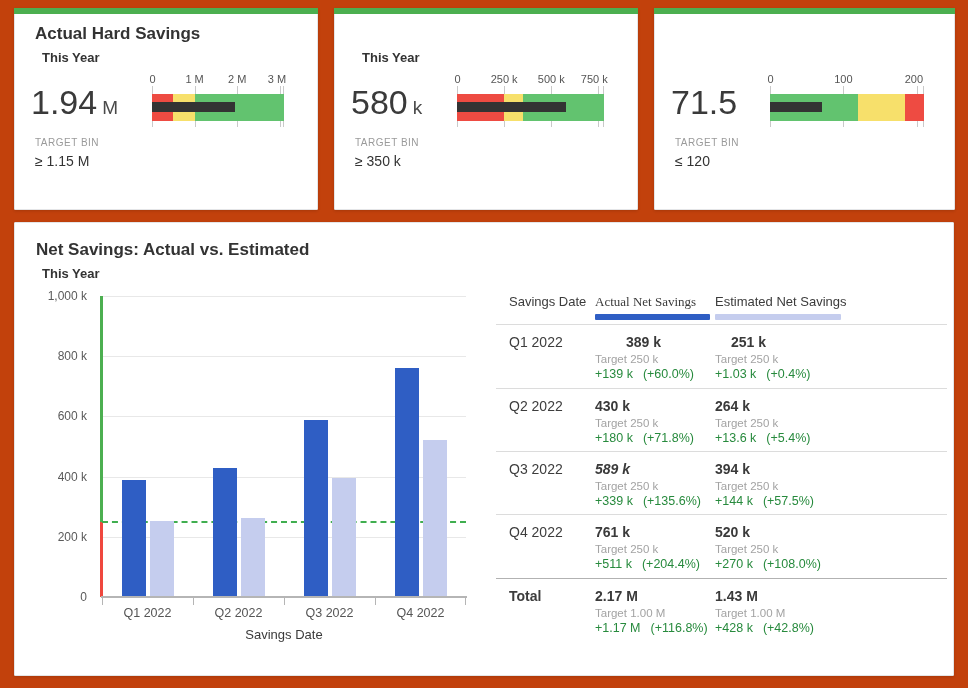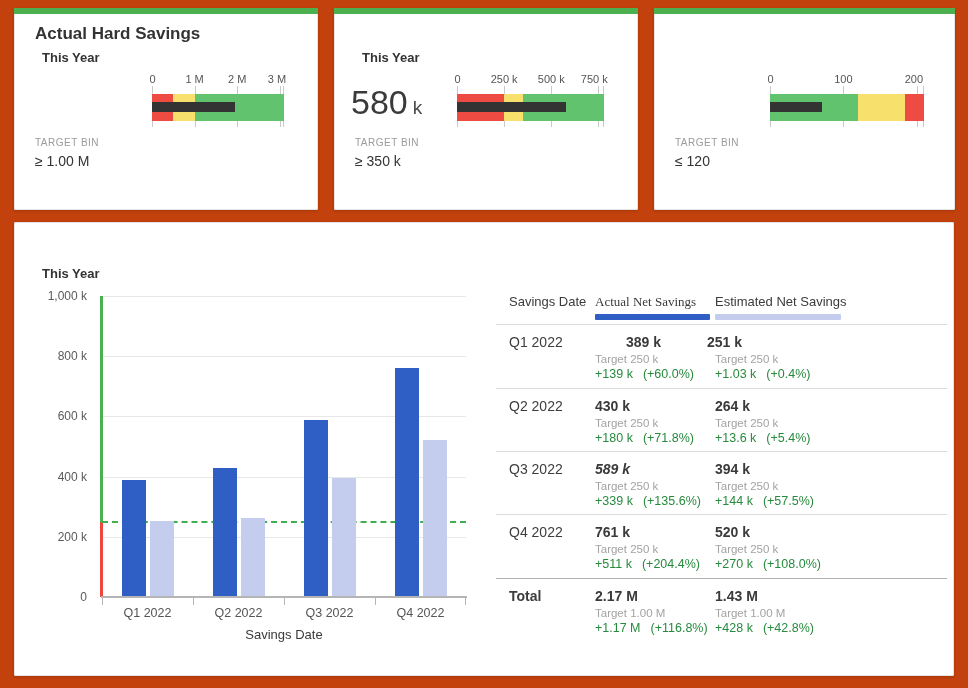--- a/index.html
+++ b/index.html
@@ -52,37 +52,40 @@
 </style>
 </head>
 <body>
 
 <div class="page">
 
   <div class="card kpi" id="kpi1">
     <div class="strip" style="background: rgb(76, 175, 80);"></div>
     <div class="kpi-title">Actual Hard Savings</div>
     <div class="kpi-sub">This Year</div>
+    <div class="kpi-value">
+      <span>1.94</span><span class="unit">M</span>
+    </div>
     <div class="bullet">
         <div class="bullet-tick" style="left: 0px;"></div>
         <div class="bullet-tick-label" style="left: 0px; transform: translateX(-40%);">0</div>
         <div class="bullet-tick" style="left: 42.5806px;"></div>
         <div class="bullet-tick-label" style="left: 42.5806px;">1 M</div>
         <div class="bullet-tick" style="left: 85.1613px;"></div>
         <div class="bullet-tick-label" style="left: 85.1613px;">2 M</div>
         <div class="bullet-tick" style="left: 127.742px;"></div>
         <div class="bullet-tick-label" style="left: 127.742px; transform: translateX(-65%);">3 M</div>
         <div class="bullet-tick" style="left: 131px;"></div>
         <div class="bullet-band" style="left: 0px; width: 21.2903px; background: rgb(238, 75, 66);"></div>
         <div class="bullet-band" style="left: 21.2903px; width: 21.2903px; background: rgb(247, 224, 107);"></div>
         <div class="bullet-band" style="left: 42.5806px; width: 89.4194px; background: rgb(98, 195, 111);"></div>
         <div class="bullet-measure" style="width: 82.6065px; background: rgb(51, 51, 51);"></div>
       </div>
     <div class="kpi-target-label">TARGET BIN</div>
-    <div class="kpi-target-value">≥ 1.00 M</div>
+    <div class="kpi-target-value">≥ 1.15 M</div>
   </div>
 
   <div class="card kpi" id="kpi2">
     <div class="strip" style="background: rgb(76, 175, 80);"></div>
     <div class="kpi-sub">This Year</div>
     <div class="kpi-value">
       <span>580</span><span class="unit">k</span>
     </div>
     <div class="bullet">
         <div class="bullet-tick" style="left: 0px;"></div>
@@ -98,38 +101,42 @@
         <div class="bullet-band" style="left: 47.1154px; width: 18.8462px; background: rgb(247, 224, 107);"></div>
         <div class="bullet-band" style="left: 65.9615px; width: 81.0385px; background: rgb(98, 195, 111);"></div>
         <div class="bullet-measure" style="width: 109.308px; background: rgb(51, 51, 51);"></div>
       </div>
     <div class="kpi-target-label">TARGET BIN</div>
     <div class="kpi-target-value">≥ 350 k</div>
   </div>
 
   <div class="card kpi" id="kpi3">
     <div class="strip" style="background: rgb(76, 175, 80);"></div>
+    <div class="kpi-value">
+      <span>71.5</span><span class="unit"></span>
+    </div>
     <div class="bullet">
         <div class="bullet-tick" style="left: 0px;"></div>
         <div class="bullet-tick-label" style="left: 0px; transform: translateX(-40%);">0</div>
         <div class="bullet-tick" style="left: 73.3333px;"></div>
         <div class="bullet-tick-label" style="left: 73.3333px;">100</div>
         <div class="bullet-tick" style="left: 146.667px;"></div>
         <div class="bullet-tick-label" style="left: 146.667px; transform: translateX(-65%);">200</div>
         <div class="bullet-tick" style="left: 153px;"></div>
         <div class="bullet-band" style="left: 0px; width: 88px; background: rgb(98, 195, 111);"></div>
         <div class="bullet-band" style="left: 88px; width: 46.9333px; background: rgb(247, 224, 107);"></div>
         <div class="bullet-band" style="left: 134.933px; width: 19.0667px; background: rgb(238, 75, 66);"></div>
         <div class="bullet-measure" style="width: 52.4333px; background: rgb(51, 51, 51);"></div>
       </div>
     <div class="kpi-target-label">TARGET BIN</div>
     <div class="kpi-target-value">≤ 120</div>
   </div>
 
   <div class="card main" id="mainCard">
+    <div class="main-title">Net Savings: Actual vs. Estimated</div>
     <div class="main-sub">This Year</div>
     <div class="plot" id="plot">
         <div class="gridline" style="top: 240.8px;"></div>
         <div class="gridline" style="top: 180.6px;"></div>
         <div class="gridline" style="top: 120.4px;"></div>
         <div class="gridline" style="top: 60.2px;"></div>
         <div class="gridline" style="top: 0px;"></div>
         <div class="axis-seg" style="top: 225.75px; height: 75.25px; background: rgb(239, 71, 62);"></div>
         <div class="axis-seg" style="top: 0px; height: 225.75px; background: rgb(76, 175, 80);"></div>
         <div class="target-line" style="top: 224.75px; border-top-color: rgb(63, 174, 79);"></div>
@@ -158,21 +165,21 @@
       <div class="th th1">Savings Date</div>
       <div class="th th2">Actual Net Savings</div>
       <div class="th th3">Estimated Net Savings</div>
       <div class="hbar hbar1" id="hbar1" style="background: rgb(47, 94, 196);"></div>
       <div class="hbar hbar2" id="hbar2" style="background: rgb(197, 205, 238);"></div>
     <div class="tsep" style="top: 31px;"></div>
         <div class="tlabel" style="left: 14px; top: 41px;">Q1 2022</div>
         <div class="tvalue" style="left: 100px; top: 41px; margin-left: 31px;">389 k</div>
         <div class="ttarget" style="left: 100px; top: 60px;">Target 250 k</div>
         <div class="tdelta" style="left: 100px; top: 74px;"><span>+139 k</span><span class="pct">(+60.0%)</span></div>
-        <div class="tvalue" style="left: 212px; top: 41px;">251 k</div>
+        <div class="tvalue" style="left: 236px; top: 41px;">251 k</div>
         <div class="ttarget" style="left: 220px; top: 60px;">Target 250 k</div>
         <div class="tdelta" style="left: 220px; top: 74px;"><span>+1.03 k</span><span class="pct">(+0.4%)</span></div>
         <div class="tsep" style="top: 95px;"></div>
         <div class="tlabel" style="left: 14px; top: 105px;">Q2 2022</div>
         <div class="tvalue" style="left: 100px; top: 105px;">430 k</div>
         <div class="ttarget" style="left: 100px; top: 124px;">Target 250 k</div>
         <div class="tdelta" style="left: 100px; top: 138px;"><span>+180 k</span><span class="pct">(+71.8%)</span></div>
         <div class="tvalue" style="left: 220px; top: 105px;">264 k</div>
         <div class="ttarget" style="left: 220px; top: 124px;">Target 250 k</div>
         <div class="tdelta" style="left: 220px; top: 138px;"><span>+13.6 k</span><span class="pct">(+5.4%)</span></div>

